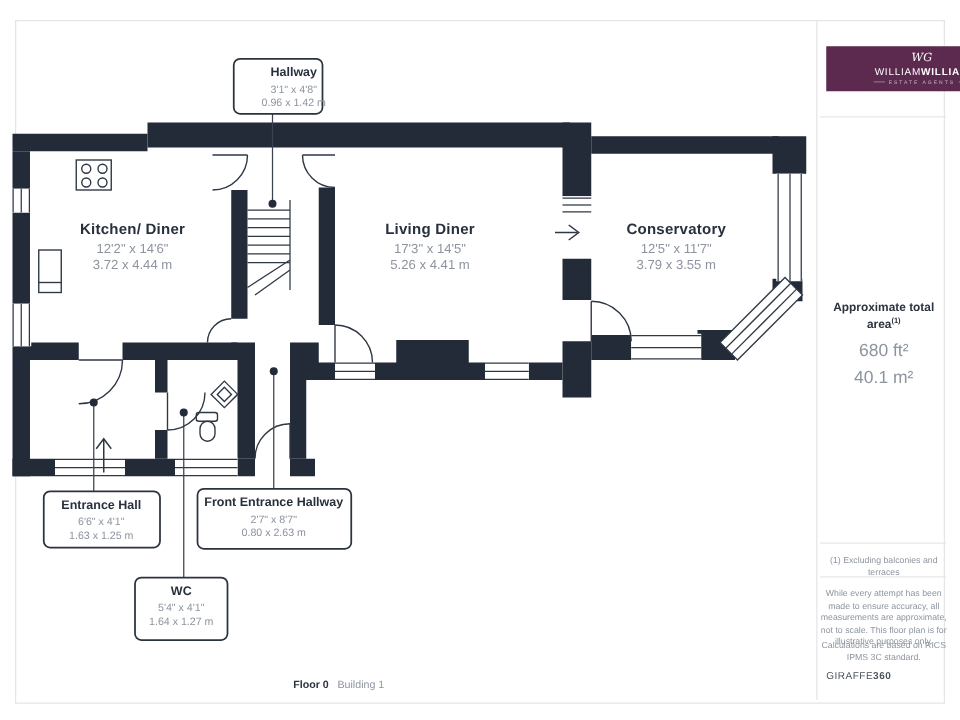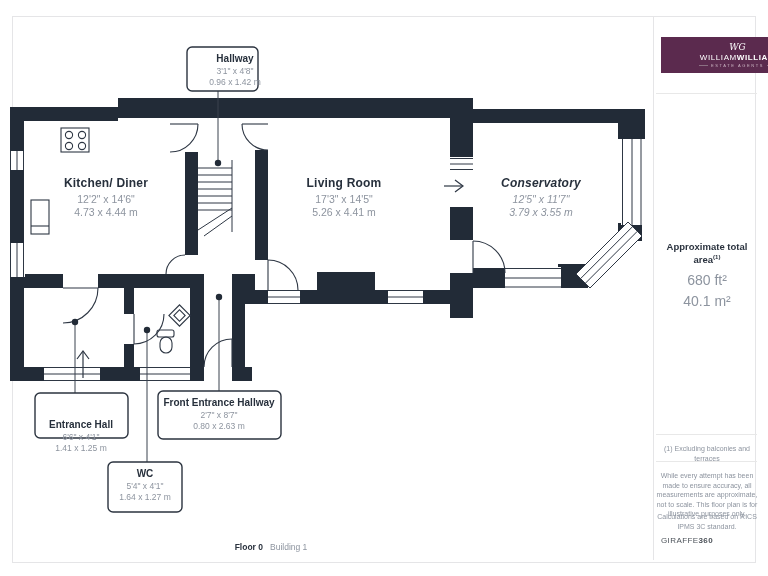--- a/index.html
+++ b/index.html
@@ -245,50 +245,50 @@
       <rect x="35" y="393" width="93" height="45" rx="5"></rect>
       <rect x="158" y="391" width="123" height="48" rx="5"></rect>
       <rect x="108" y="462" width="74" height="50" rx="5"></rect>
     </g>
   </svg>
 
   <div class="room-label" style="left:106px;top:176px;">
     <div class="room-name">Kitchen/ Diner</div>
     <div class="room-dims">
       <div>12'2" x 14'6"</div>
-      <div>4.73 x 4.44 m</div>
+      <div>3.72 x 4.44 m</div>
     </div>
   </div>
   <div class="room-label" style="left:344px;top:176px;">
-    <div class="room-name">Living Room</div>
+    <div class="room-name">Living Diner</div>
     <div class="room-dims">
       <div>17'3" x 14'5"</div>
       <div>5.26 x 4.41 m</div>
     </div>
   </div>
-  <div class="room-label" style="left:541px;top:176px;font-style:italic;">
+  <div class="room-label" style="left:541px;top:176px;">
     <div class="room-name">Conservatory</div>
     <div class="room-dims">
       <div>12'5" x 11'7"</div>
       <div>3.79 x 3.55 m</div>
     </div>
   </div>
 
   <div class="tag-label" style="left:235px;top:53px;">
     <div class="tag-name">Hallway</div>
     <div class="tag-dims">
       <div>3'1" x 4'8"</div>
       <div>0.96 x 1.42 m</div>
     </div>
   </div>
-  <div class="tag-label" style="left:81px;top:399px;margin-top:20px;">
+  <div class="tag-label" style="left:81px;top:399px;">
     <div class="tag-name">Entrance Hall</div>
     <div class="tag-dims">
       <div>6'6" x 4'1"</div>
-      <div>1.41 x 1.25 m</div>
+      <div>1.63 x 1.25 m</div>
     </div>
   </div>
   <div class="tag-label" style="left:219px;top:397px;">
     <div class="tag-name">Front Entrance Hallway</div>
     <div class="tag-dims">
       <div>2'7" x 8'7"</div>
       <div>0.80 x 2.63 m</div>
     </div>
   </div>
   <div class="tag-label" style="left:145px;top:468px;">

